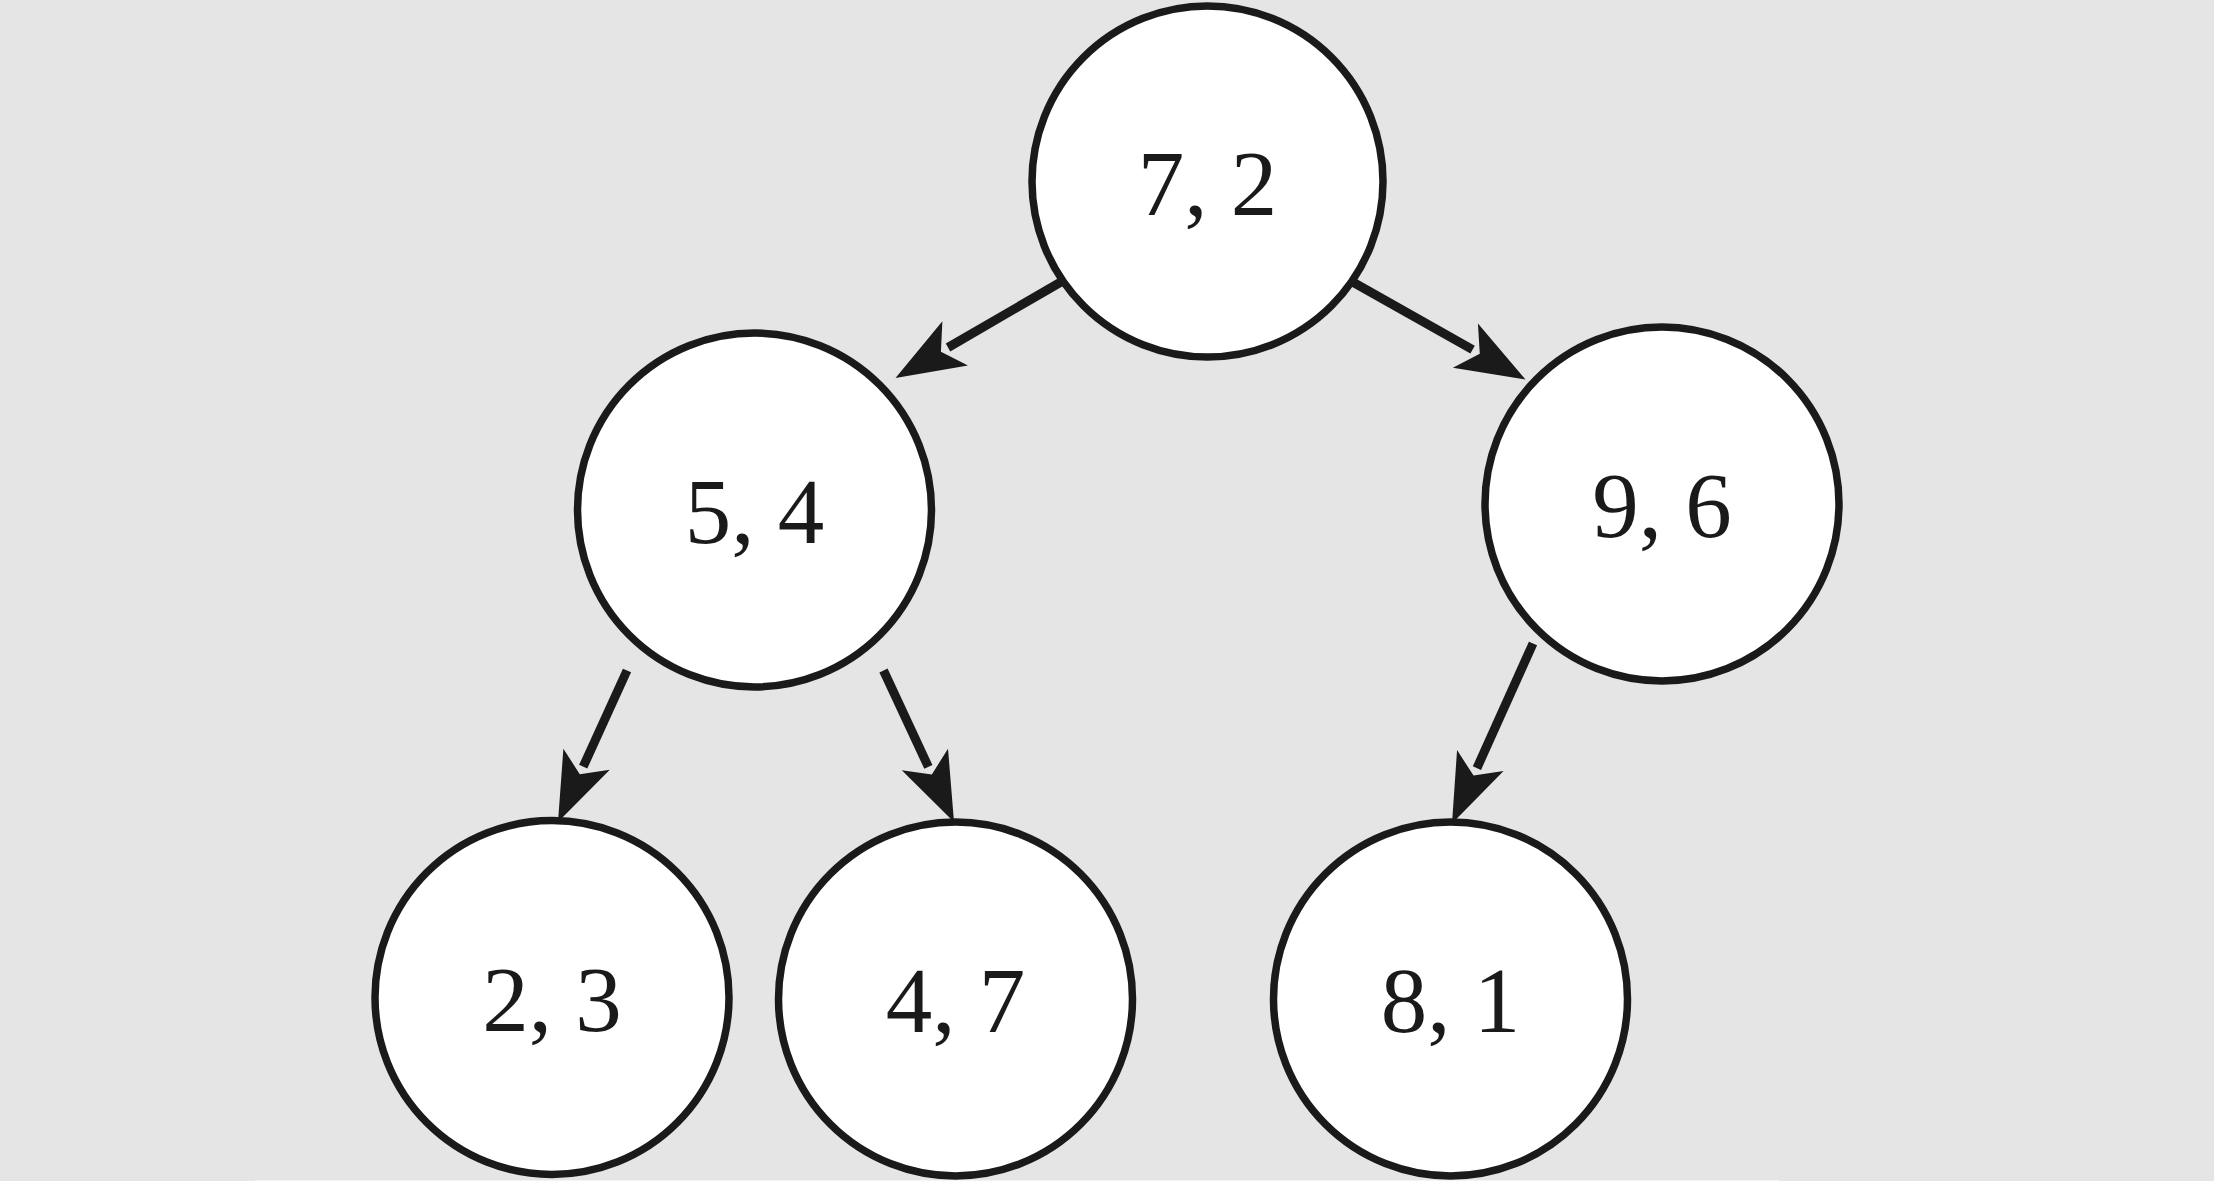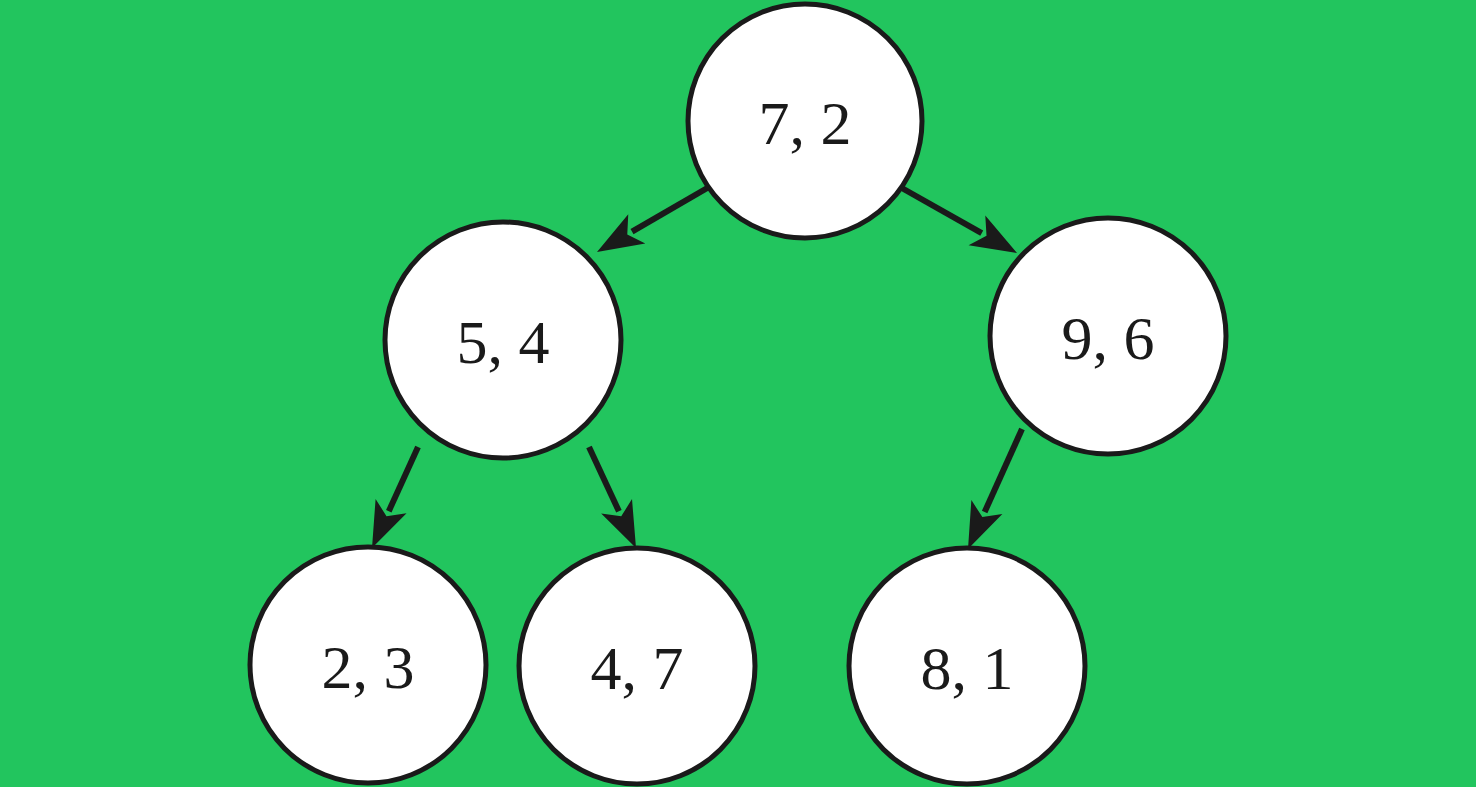--- a/index.html
+++ b/index.html
@@ -11,21 +11,21 @@
   body {
     width: 1476px;
     height: 787px;
     overflow: hidden;
     font-family: "Liberation Serif", "DejaVu Serif", serif;
   }
   #diagram-root {
     position: relative;
     width: 1476px;
     height: 787px;
-    background: #22c55e;
+    background: #e5e5e5;
   }
   #tree-svg {
     display: block;
     width: 1476px;
     height: 787px;
   }
   .node-circle {
     fill: #ffffff;
     stroke: #1a1a1a;
     stroke-width: 5;

